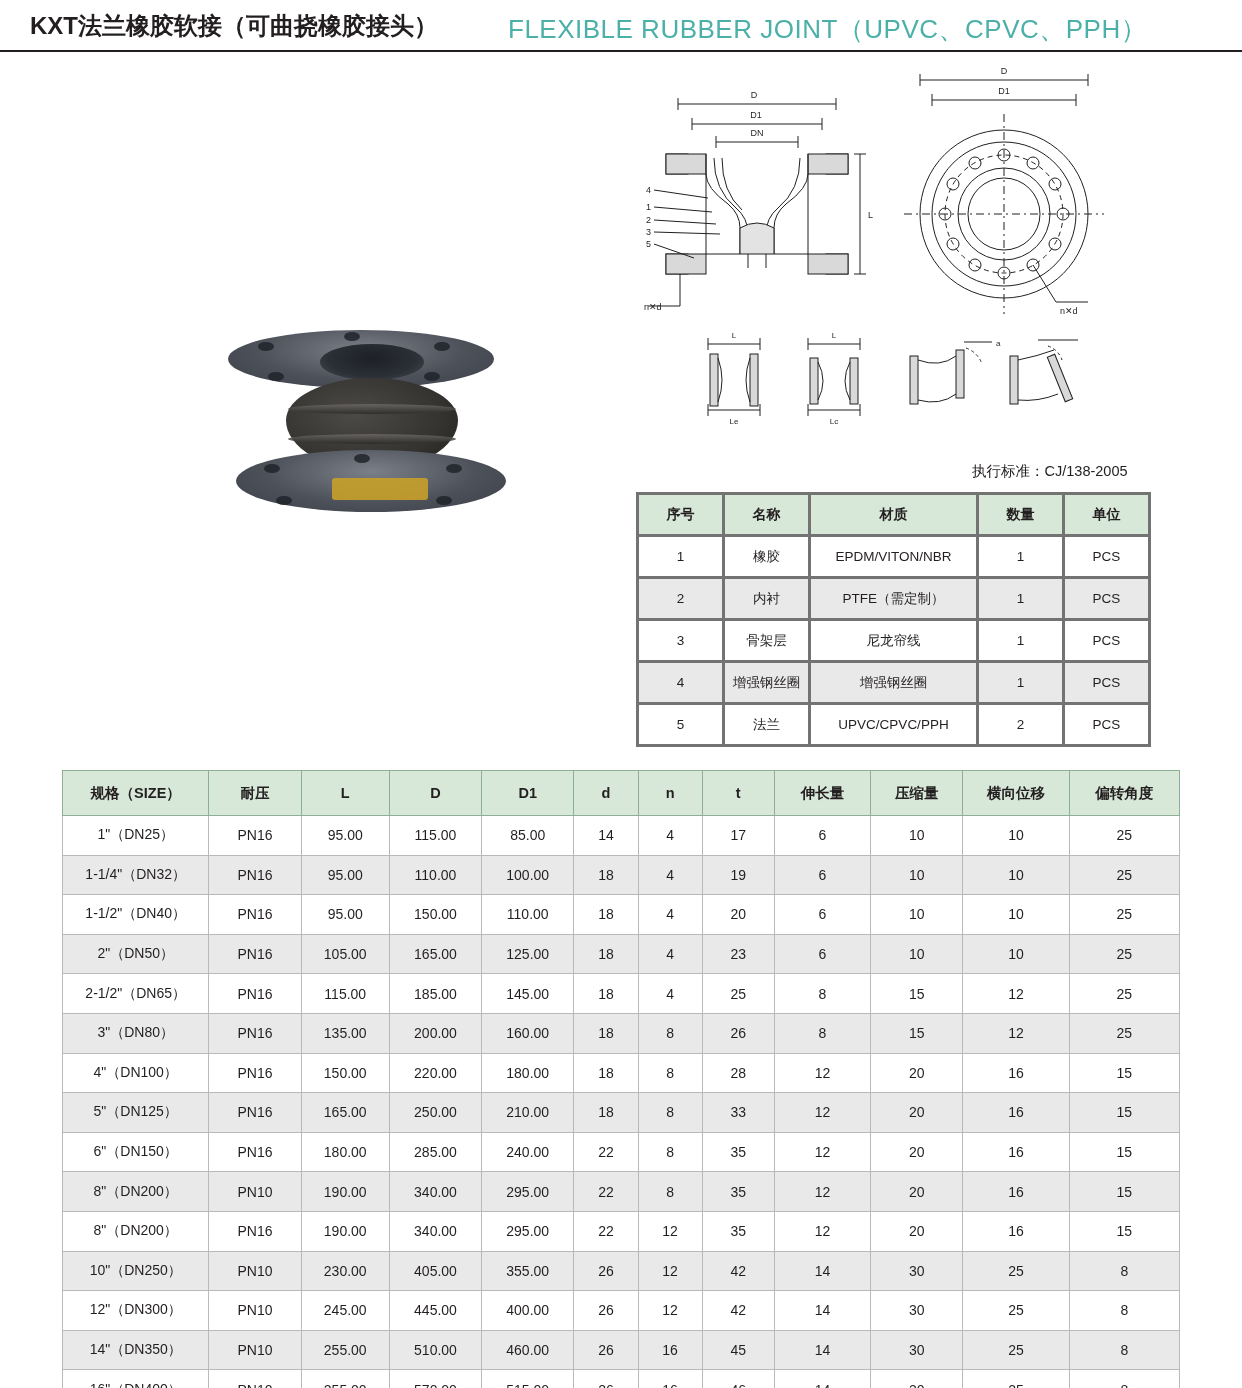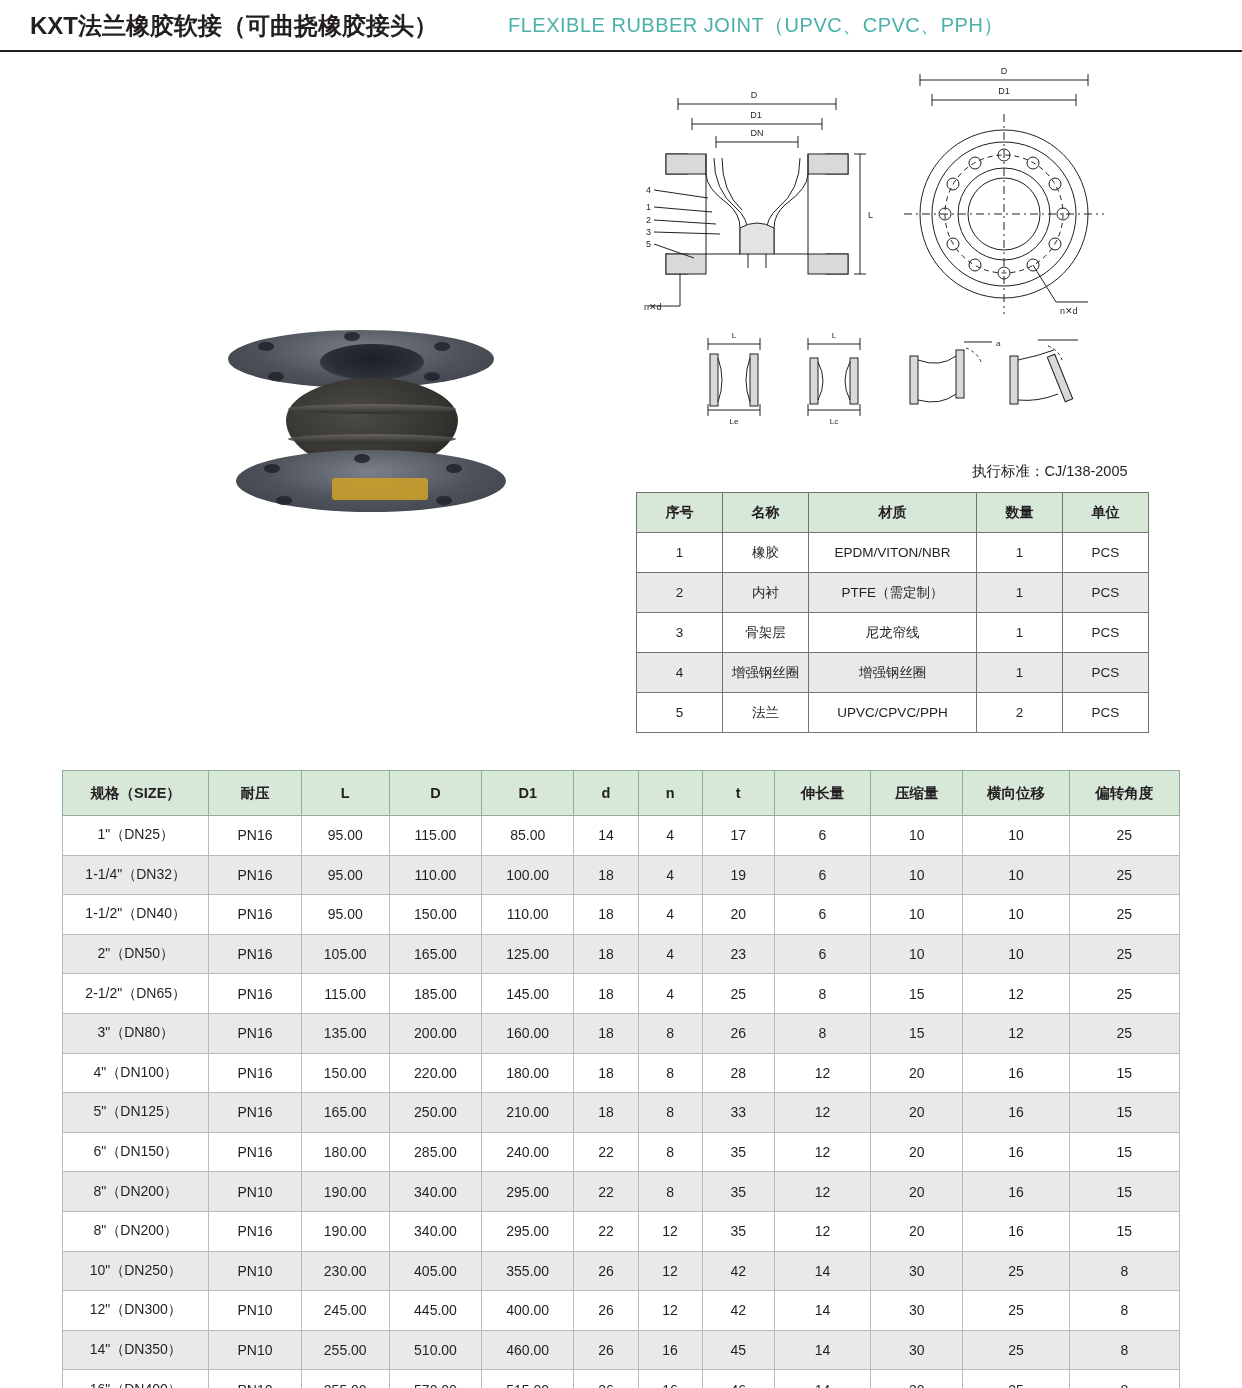--- a/index.html
+++ b/index.html
@@ -15,21 +15,21 @@
   .header{
     position:absolute;left:0;top:0;width:1242px;height:40px;
   }
   .header .title-cn{
     position:absolute;left:30px;top:10px;
     font-size:24px;font-weight:bold;letter-spacing:0px;color:#231f20;
     white-space:nowrap;
   }
   .header .title-en{
     position:absolute;left:508px;top:12px;
-    font-size:20px;color:#4ab0a8;letter-spacing:0.5px;white-space:nowrap;
+    font-size:26px;color:#4ab0a8;letter-spacing:0.5px;white-space:nowrap;
   }
   .header .rule{
     position:absolute;left:0;top:50px;width:1186px;height:2px;background:#231f20;
   }
   .header .rule-tail{
     position:absolute;left:1186px;top:50px;width:56px;height:2px;background:#231f20;
   }
 
   
   .photo{
@@ -77,21 +77,21 @@
     position:absolute;left:972px;top:462px;
     font-size:14.5px;color:#231f20;white-space:nowrap;
   }
 
   
   .parts-table{
     position:absolute;left:636px;top:492px;width:512px;
     border-collapse:collapse;table-layout:fixed;
   }
   .parts-table th,.parts-table td{
-    border:1px solid #737373;
+    border:3px solid #737373;
     text-align:center;vertical-align:middle;
     font-size:13.5px;color:#231f20;
     height:37px;
     margin-left:40px;
   }
   .parts-table thead th{
     background:#d7e7d8;font-weight:bold;font-size:14px;
   }
   .parts-table tbody tr:nth-child(odd) td{background:#ffffff;}
   .parts-table tbody tr:nth-child(even) td{background:#e9e9e9;}

